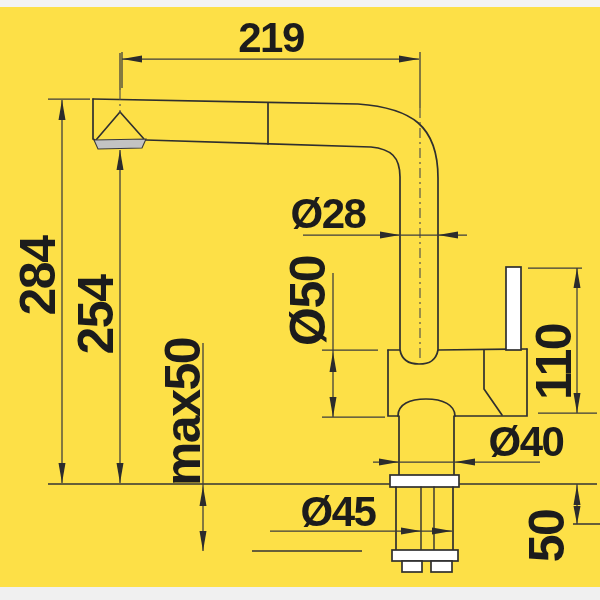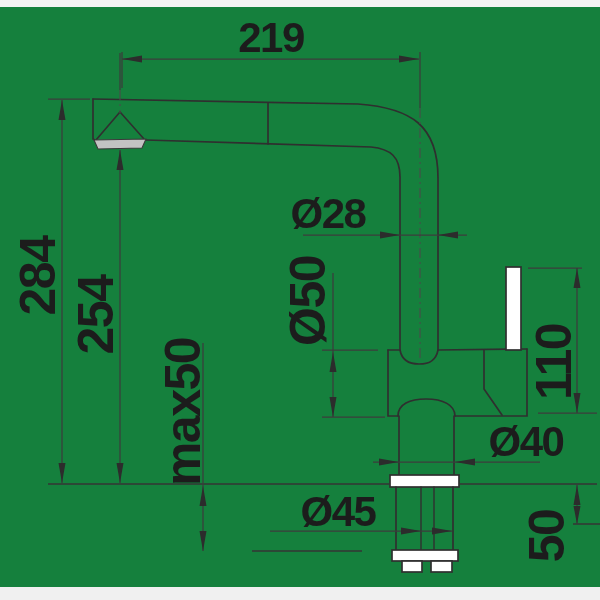--- a/index.html
+++ b/index.html
@@ -1,16 +1,16 @@
 <!DOCTYPE html>
 <html><head>
 <meta charset="utf-8">
 <style>
   html,body{margin:0;padding:0;background:#ffffff;}
-  .canvas{position:relative;width:600px;height:600px;background:#15803d;overflow:hidden;
+  .canvas{position:relative;width:600px;height:600px;background:#fde047;overflow:hidden;
           font-family:"Liberation Sans", sans-serif;}
   .band-top{position:absolute;left:0;top:0;width:600px;height:7px;background:#f3f3f3;}
   .band-bottom{position:absolute;left:0;top:587px;width:600px;height:13px;background:#f0f0f0;}
   svg{position:absolute;left:0;top:0;}
   svg text{font-family:"Liberation Sans", sans-serif;font-weight:bold;fill:#1c1c1c;letter-spacing:-1.5px;}
   .dimtxt{font-size:42px;}
   .dimtxt-rot{font-size:50px;}
 </style>
 </head>
 <body>

